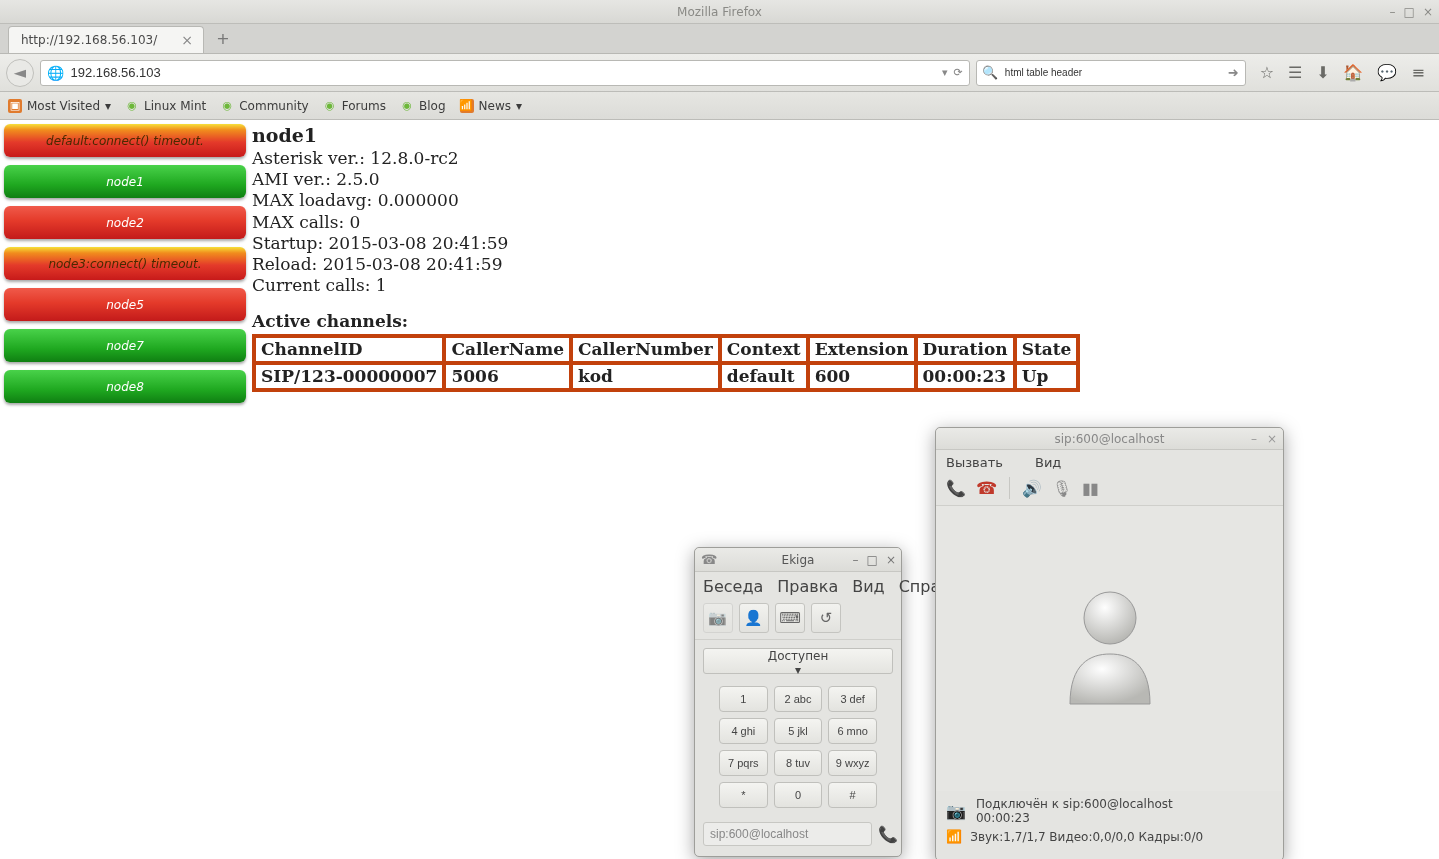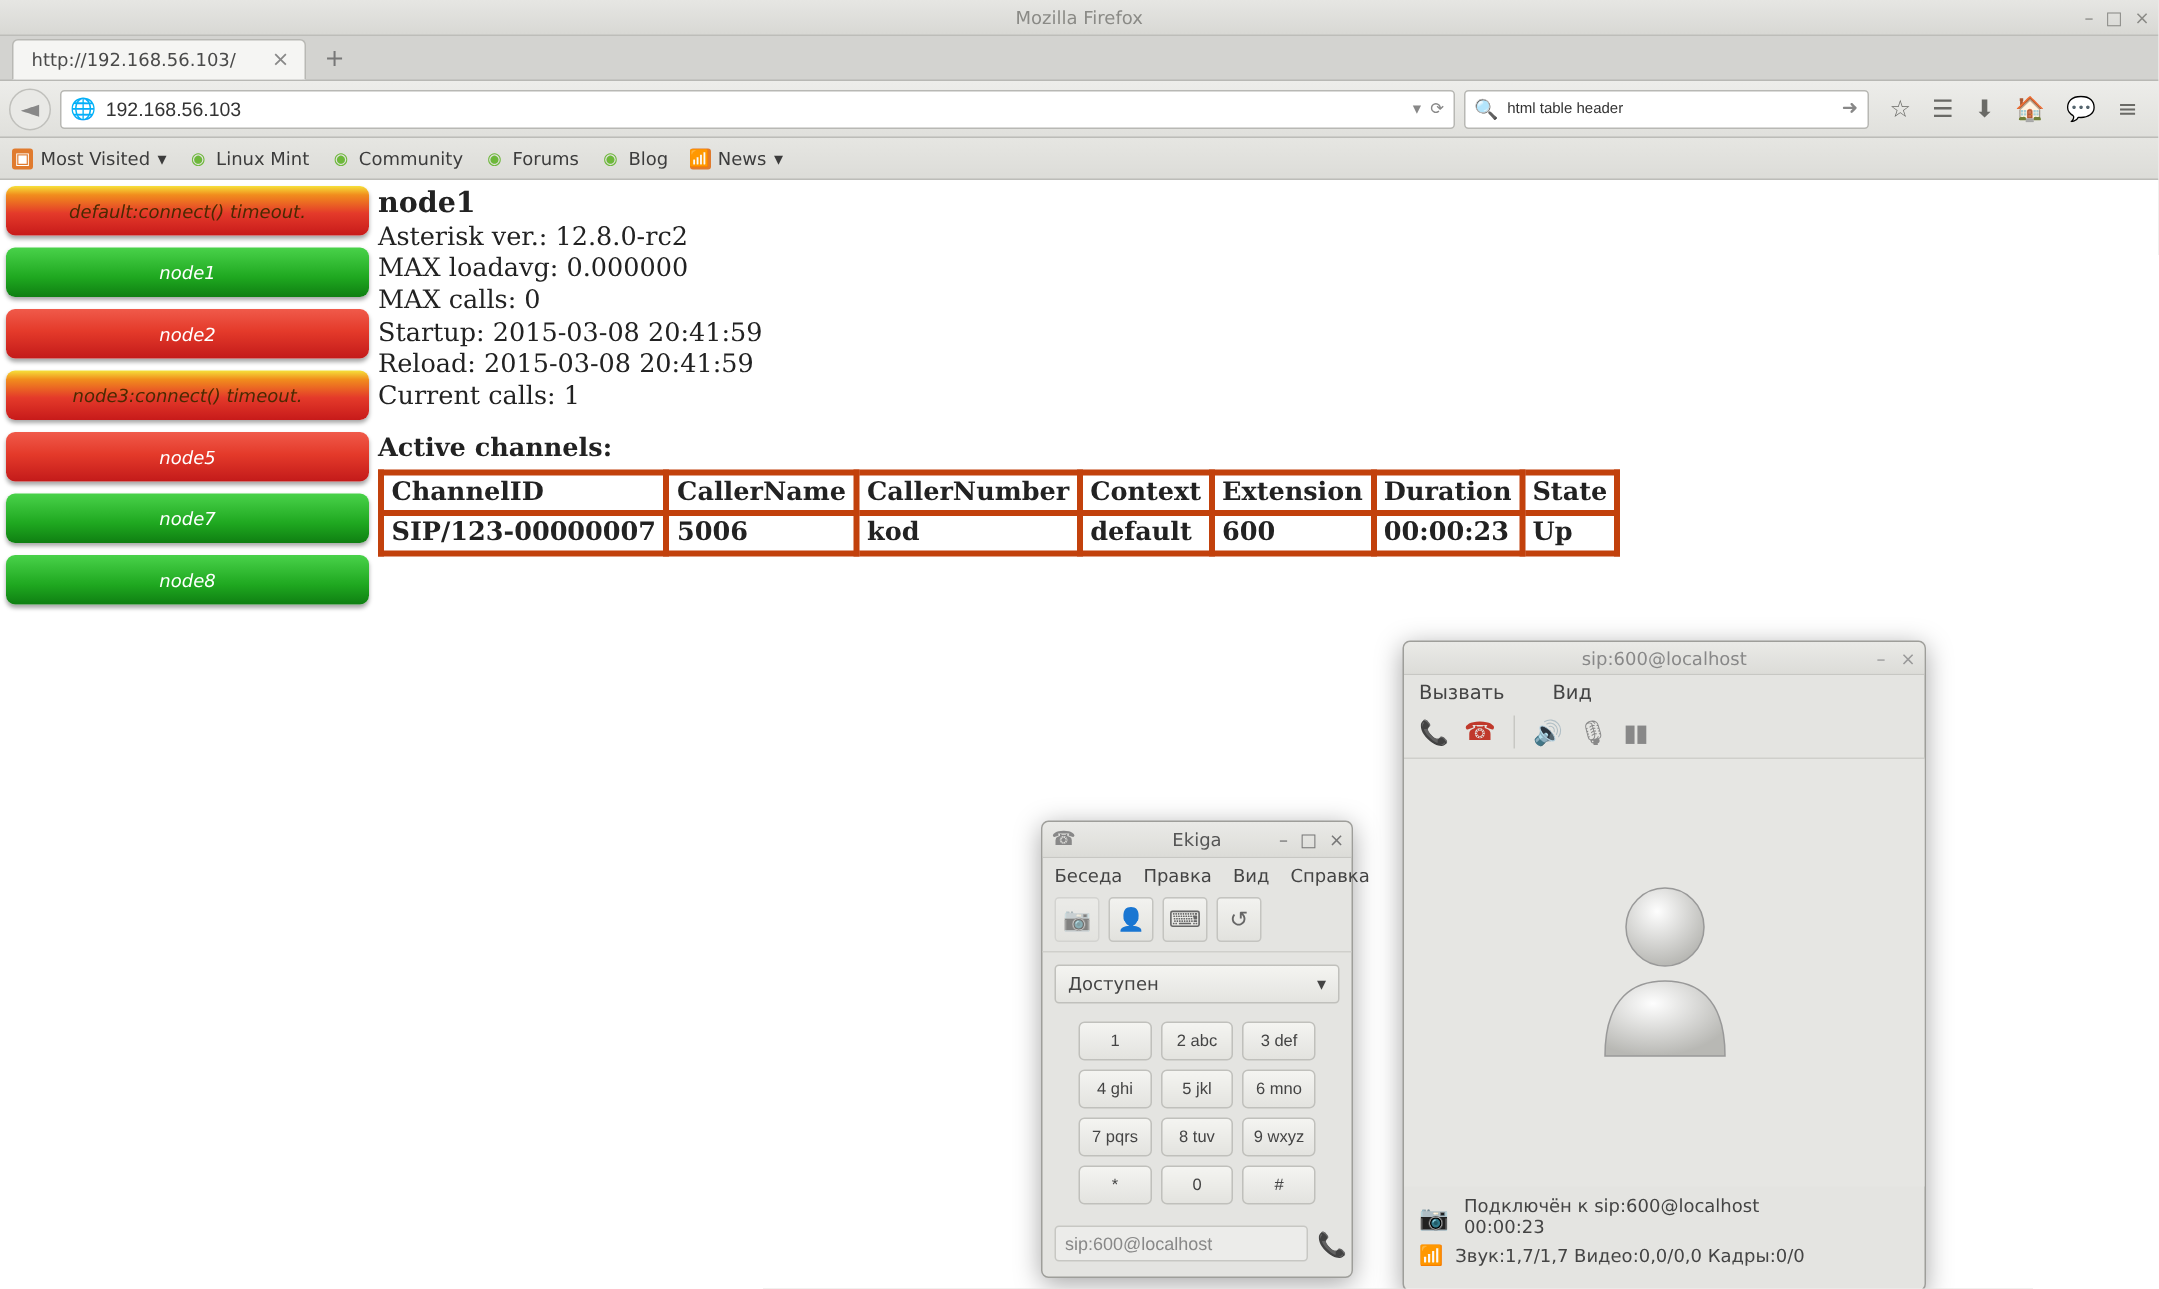--- a/index.html
+++ b/index.html
@@ -149,25 +149,25 @@
 }
 .ek-title{
   height:24px;background:linear-gradient(#eaeae7,#dcdcd8);
   border-bottom:1px solid #c7c7c3; border-radius:5px 5px 0 0;
   display:flex;align-items:center;justify-content:center;position:relative;
   font-size:12px;color:#555;
 }
 .ek-title .icon-phone{position:absolute;left:6px;color:#888;font-size:13px;}
 .ek-title .controls{position:absolute;right:5px;display:flex;gap:8px;color:#777;font-size:12px;}
 .ek-title .controls span{cursor:pointer;}
-.ek-menu{display:flex;gap:14px;padding:5px 8px;font-size:12px;color:#444;}
+.ek-menu{display:flex;gap:14px;padding:5px 8px;font-size:16px;color:#444;}
 .ek-tb{display:flex;gap:6px;padding:2px 8px 6px;border-bottom:1px solid #cfcfcb;}
 .ek-tb .btn{width:30px;height:30px;border:1px solid #c4c4c0;border-radius:3px;background:linear-gradient(#f2f2ef,#e2e2de);display:flex;align-items:center;justify-content:center;color:#666;font-size:15px;cursor:pointer;}
 .ek-tb .btn.dis{opacity:.5;cursor:default;}
-.ek-status-dd{margin:8px;border:1px solid #c0c0bc;border-radius:3px;background:linear-gradient(#f4f4f1,#e4e4e0);height:26px;display:flex;align-items:center;justify-content:space-between;padding:0 8px;font-size:12px;color:#444;cursor:pointer;}
+.ek-status-dd{margin:8px;border:1px solid #c0c0bc;border-radius:3px;background:linear-gradient(#f4f4f1,#e4e4e0);height:26px;display:flex;align-items:center;justify-content:space-between;padding:0 8px;font-size:12px;color:#444;cursor:pointer;flex-direction:column;}
 .dialpad{display:grid;grid-template-columns:repeat(3,1fr);gap:6px;padding:4px 24px 8px;}
 .dialpad button{height:26px;border:1px solid #c0c0bc;border-radius:4px;background:linear-gradient(#f4f4f1,#e3e3df);font-size:11px;color:#444;cursor:pointer;}
 .ek-addr{display:flex;gap:6px;padding:6px 8px 10px;align-items:center;}
 .ek-addr input{flex:1;border:1px solid #c7c7c3;border-radius:3px;height:24px;padding:0 6px;font-size:12px;color:#888;background:#ececea;}
 .ek-addr .call{color:#bbb;font-size:16px;}
 
 
 .sip-window{
   position:absolute;left:935px;top:307px;width:349px;height:434px;
   background:#e4e4e1;border:1px solid #9e9e9a;border-radius:5px;
@@ -269,20 +269,21 @@
       <div class="node-btn node-red">node2</div>
       <div class="node-btn node-redamber">node3:connect() timeout.</div>
       <div class="node-btn node-red">node5</div>
       <div class="node-btn node-green">node7</div>
       <div class="node-btn node-green">node8</div>
     </div>
 
   <div class="info">
     <h2>node1</h2>
     <div>Asterisk ver.: 12.8.0-rc2</div>
+    <div>AMI ver.: 2.5.0</div>
     <div>MAX loadavg: 0.000000</div>
     <div>MAX calls: 0</div>
     <div>Startup: 2015-03-08 20:41:59</div>
     <div>Reload: 2015-03-08 20:41:59</div>
     <div>Current calls: 1</div>
     <div class="sect-h">Active channels:</div>
     <table class="chan">
       <tbody>
           <tr>
         <td>ChannelID</td>

